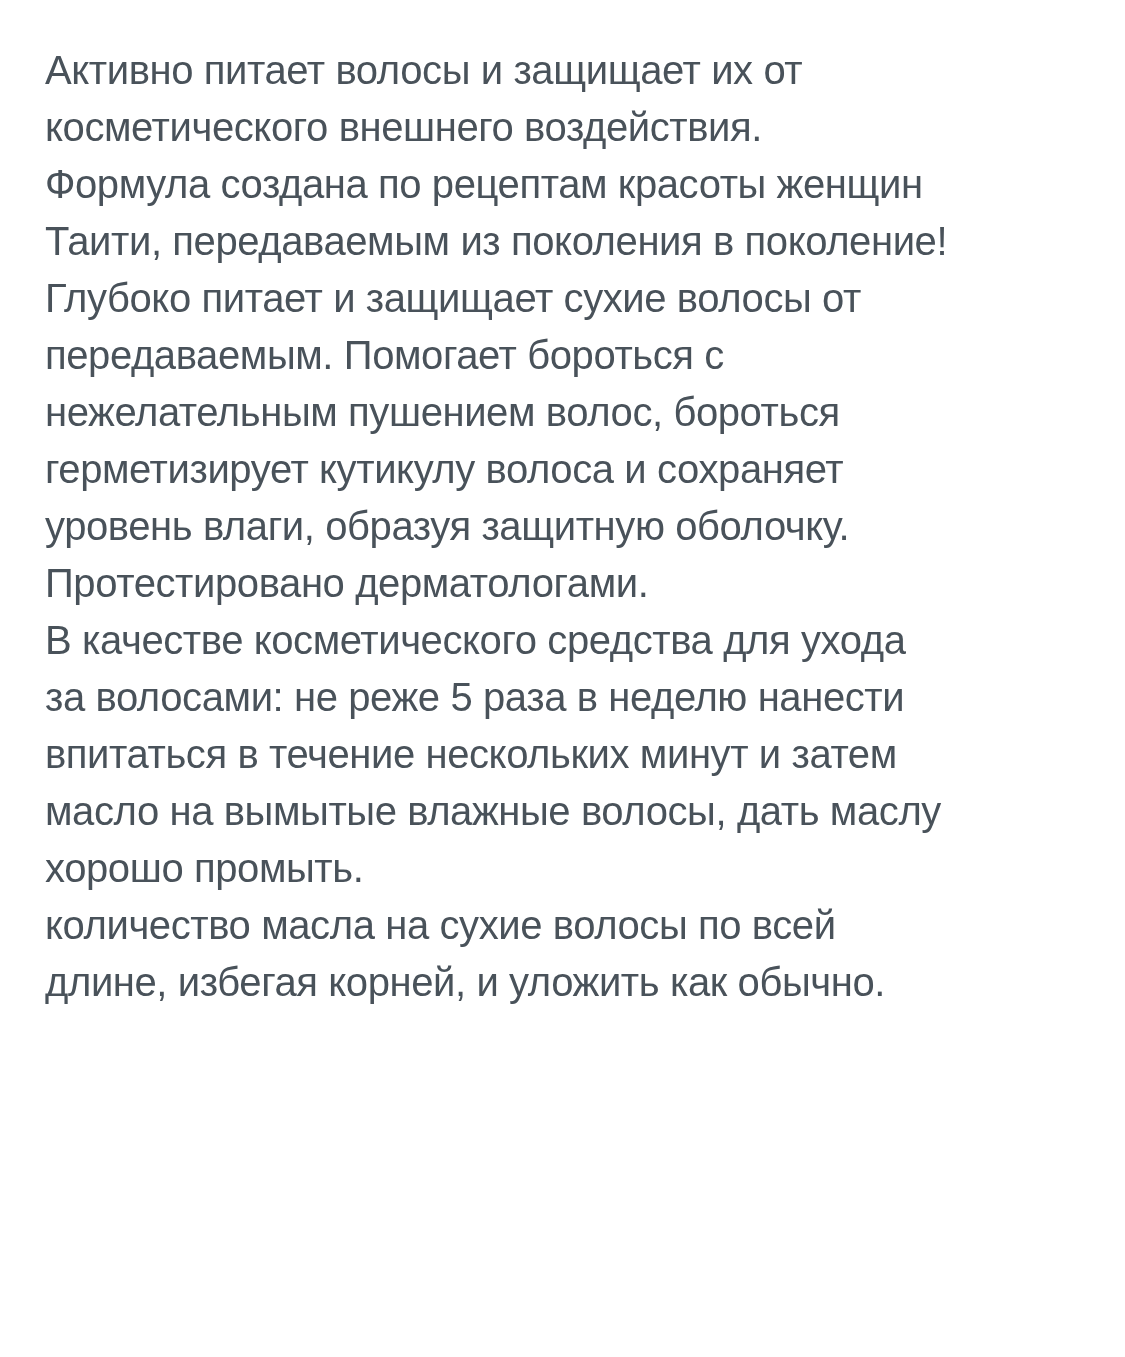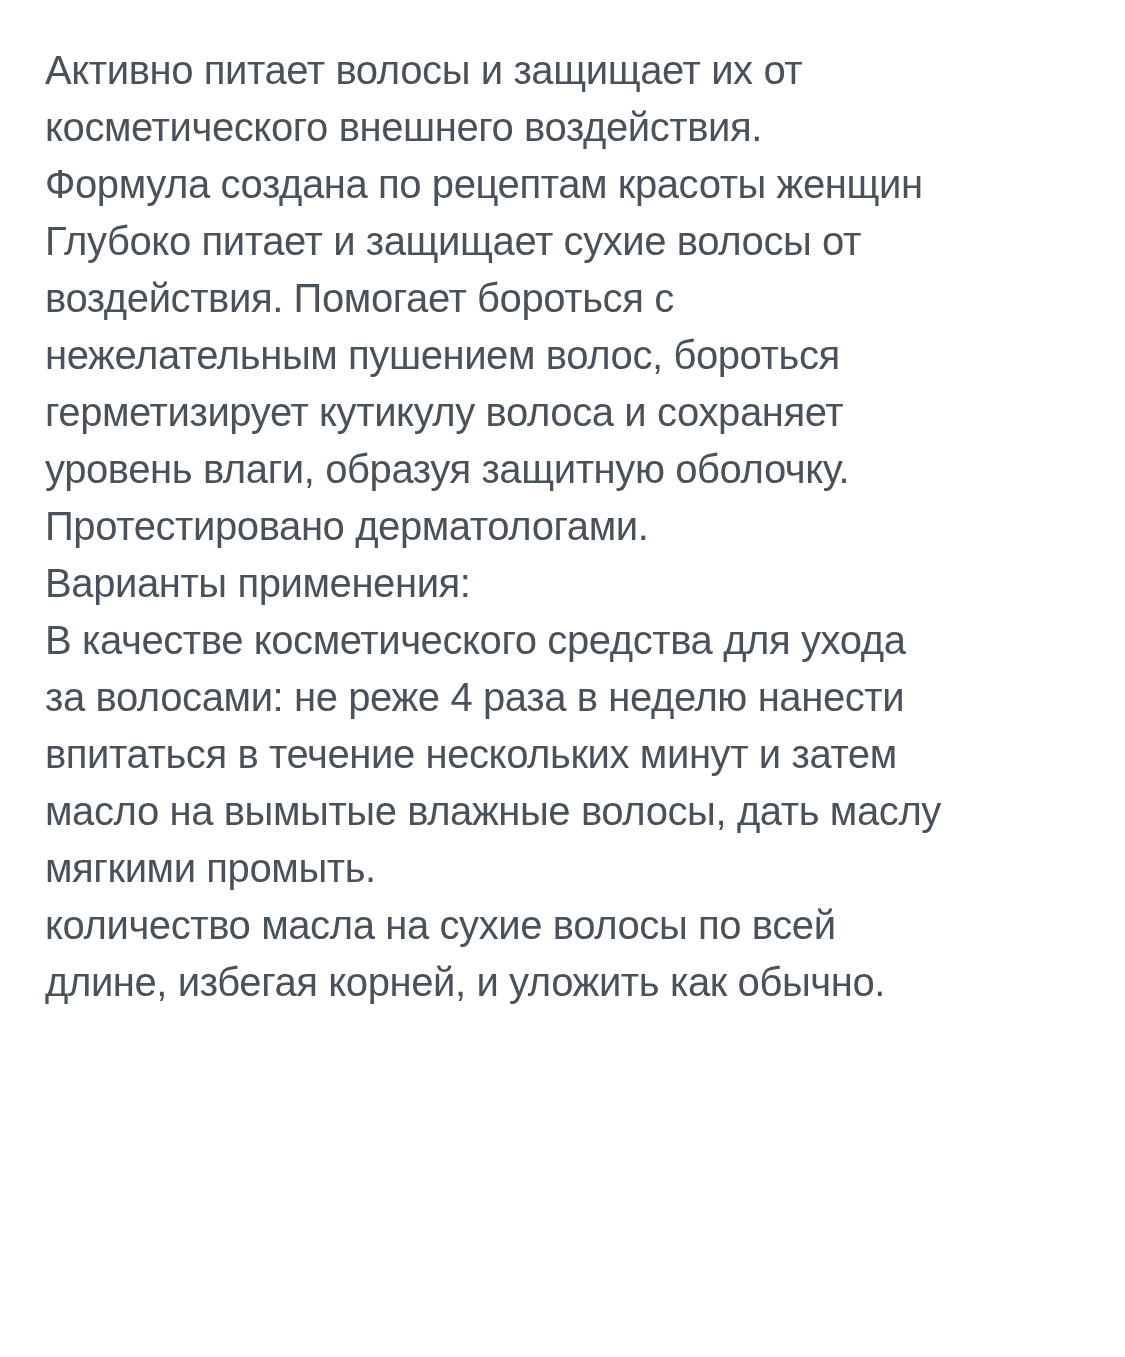--- a/index.html
+++ b/index.html
@@ -34,34 +34,32 @@
   }
 </style>
 </head>
 <body>
 
 <div class="description" style="color: rgb(73, 82, 90);">
     <p>
       <span class="line">Активно питает волосы и защищает их от</span>
       <span class="line">косметического внешнего воздействия.</span>
       <span class="line">Формула создана по рецептам красоты женщин</span>
+      <span class="line">Таити, передаваемым из поколения в поколение!</span>
       <span class="line">Глубоко питает и защищает сухие волосы от</span>
-      <span class="line">воздействия. Помогает бороться с</span>
+      <span class="line">передаваемым. Помогает бороться с</span>
       <span class="line">нежелательным пушением волос, бороться</span>
       <span class="line">герметизирует кутикулу волоса и сохраняет</span>
       <span class="line">уровень влаги, образуя защитную оболочку.</span>
       <span class="line">Протестировано дерматологами.</span>
     </p>
     <p>
-      <span class="line">Варианты применения:</span>
-    </p>
-    <p>
       <span class="line">В качестве косметического средства для ухода</span>
-      <span class="line">за волосами: не реже 4 раза в неделю нанести</span>
+      <span class="line">за волосами: не реже 5 раза в неделю нанести</span>
       <span class="line">впитаться в течение нескольких минут и затем</span>
       <span class="line">масло на вымытые влажные волосы, дать маслу</span>
-      <span class="line">мягкими промыть.</span>
+      <span class="line">хорошо промыть.</span>
     </p>
     <p>
       <span class="line">количество масла на сухие волосы по всей</span>
       <span class="line">длине, избегая корней, и уложить как обычно.</span>
     </p>
   </div>
 
 </body></html>

